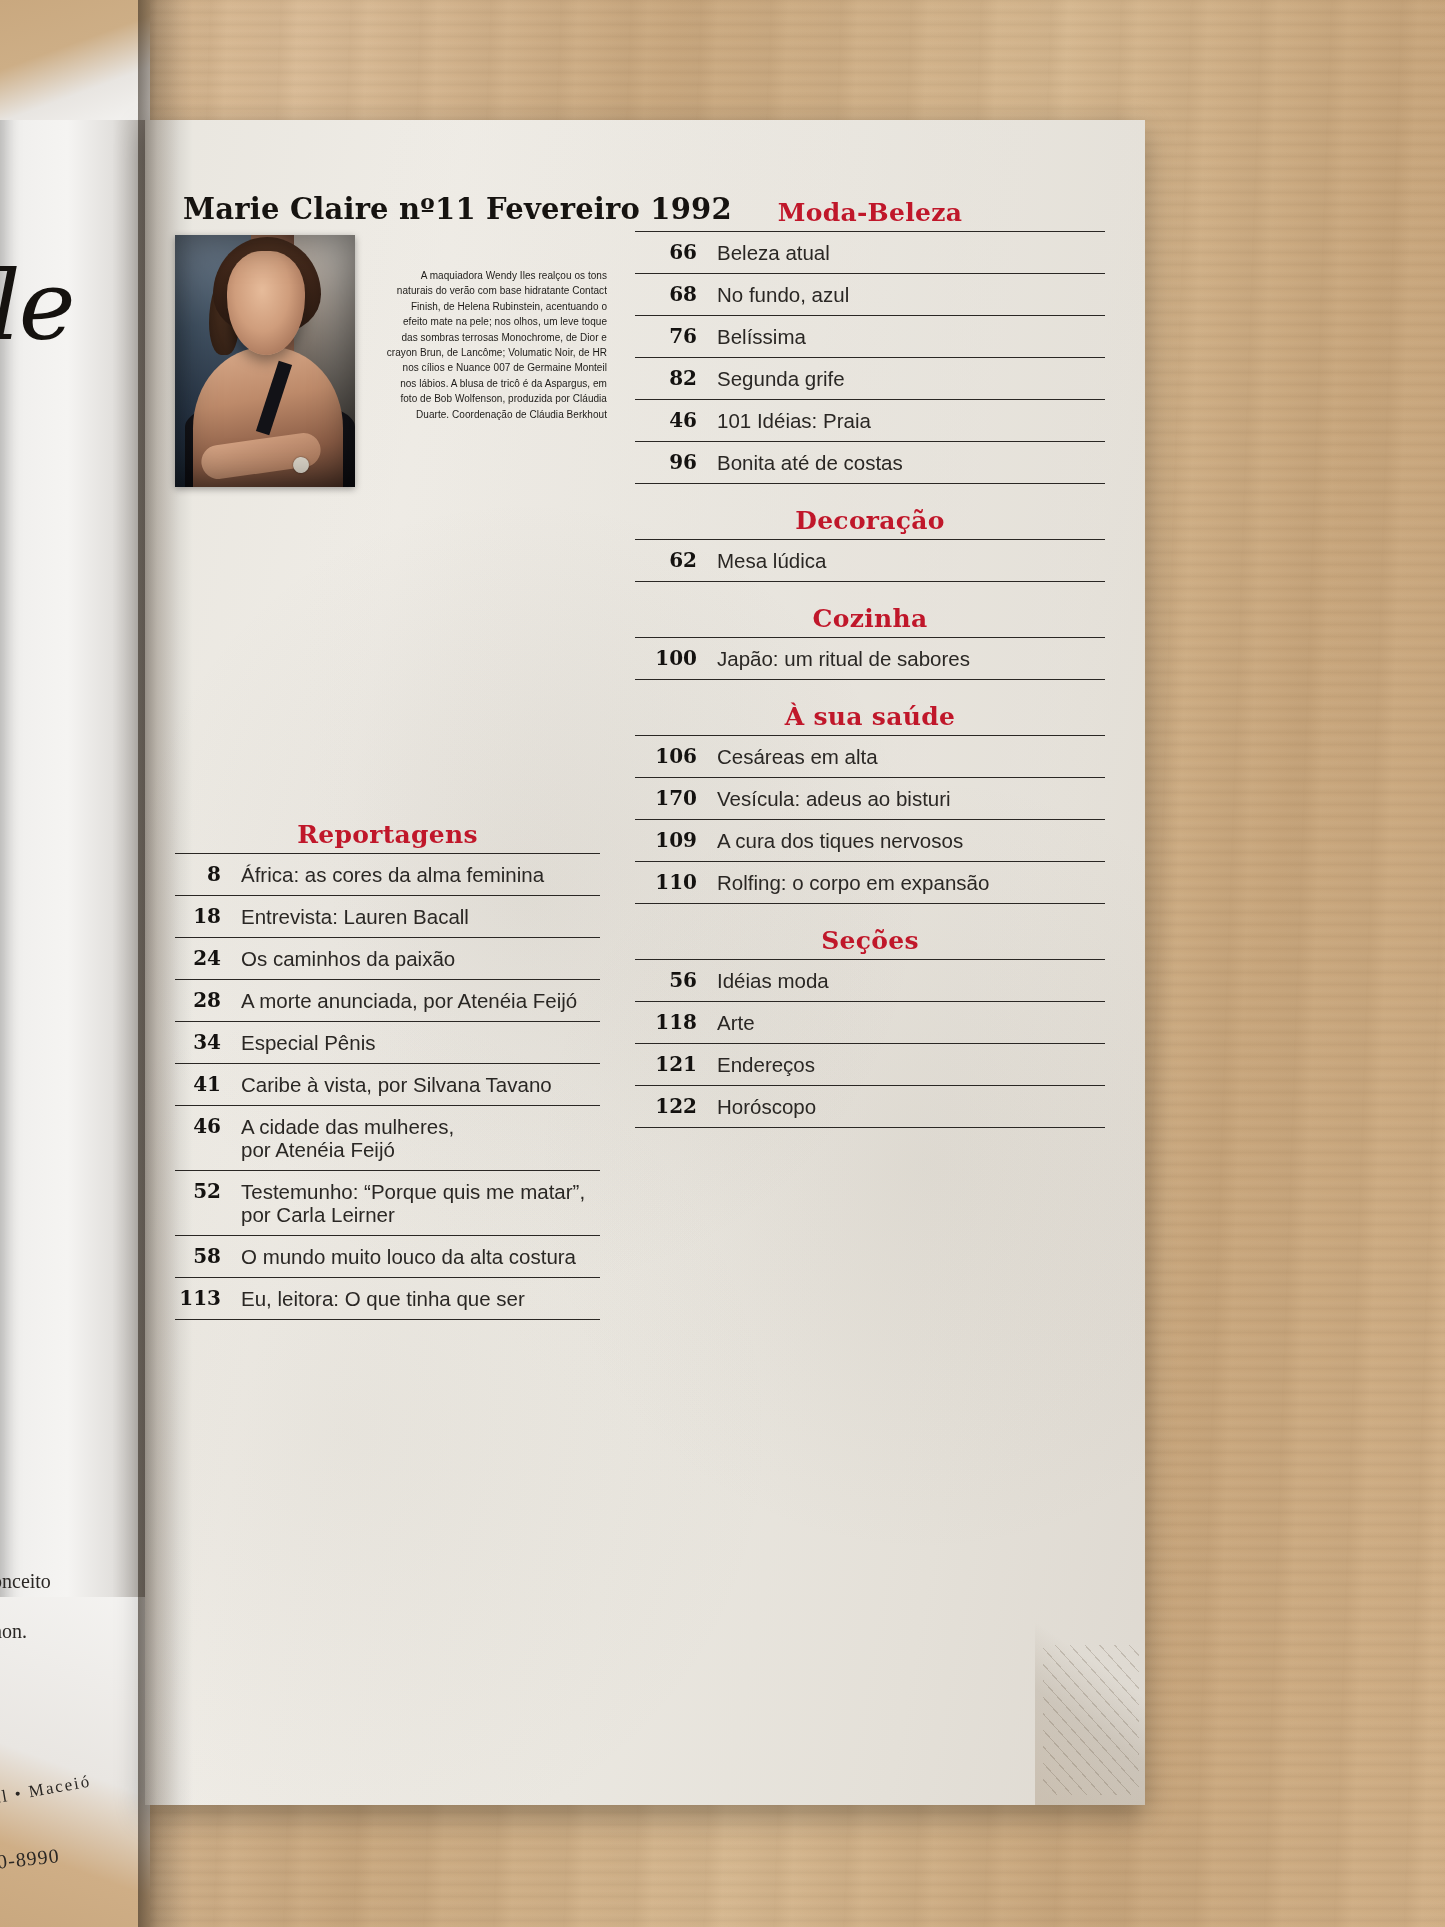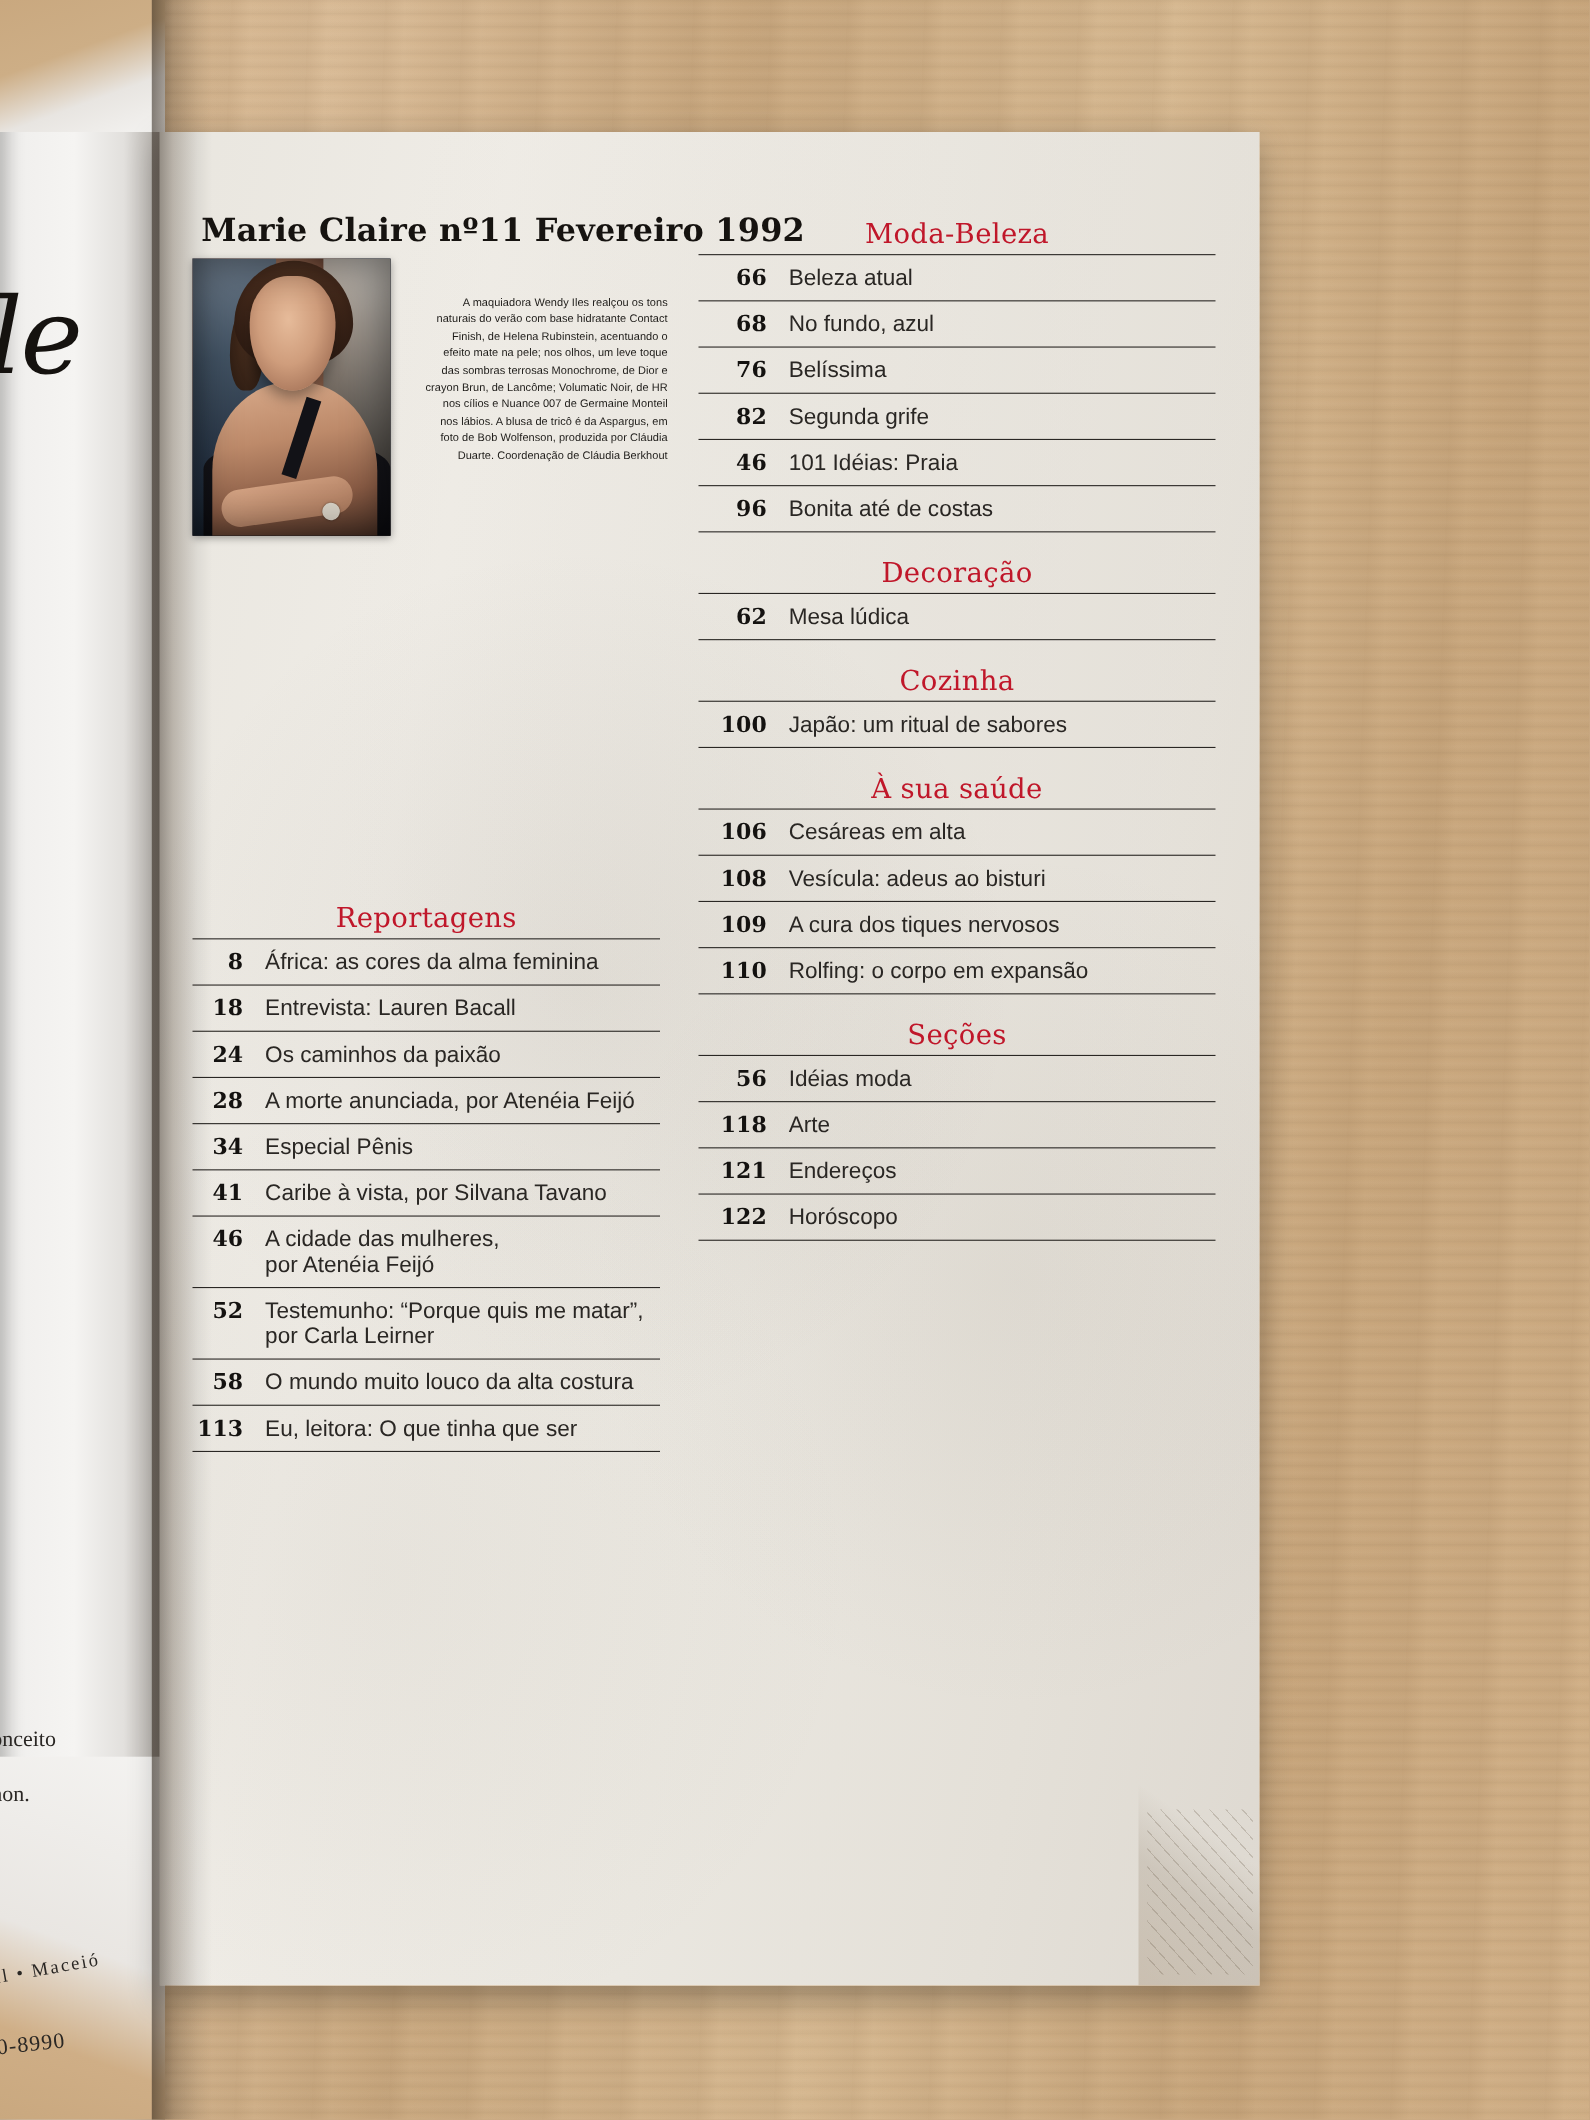--- a/index.html
+++ b/index.html
@@ -246,21 +246,21 @@
     font-size: 10px;
     line-height: 15.4px;
     color: #1d1b18;
     text-align: right;
     letter-spacing: 0.05px;
   }
 
   
   .section-title {
     font-family: "DejaVu Serif", serif;
-    font-weight: normal;
+    font-weight: bold;
     color: #c0172a;
     font-size: 25px;
     letter-spacing: 0.3px;
     text-align: center;
     margin: 0 0 4px 0;
     white-space: nowrap;
   }
   .toc-list { list-style: none; margin: 0; padding: 0; }
   .toc-row {
     display: flex;
@@ -444,21 +444,21 @@
           </ul>
         </div>
         <div class="block">
           <div class="section-title">À sua saúde</div>
           <ul class="toc-list">
             <li class="toc-row">
               <span class="toc-page">106</span>
               <span class="toc-label">Cesáreas em alta</span>
             </li>
             <li class="toc-row">
-              <span class="toc-page">108</span>
+              <span class="toc-page">170</span>
               <span class="toc-label">Vesícula: adeus ao bisturi</span>
             </li>
             <li class="toc-row">
               <span class="toc-page">109</span>
               <span class="toc-label">A cura dos tiques nervosos</span>
             </li>
             <li class="toc-row">
               <span class="toc-page">110</span>
               <span class="toc-label">Rolfing: o corpo em expansão</span>
             </li>

